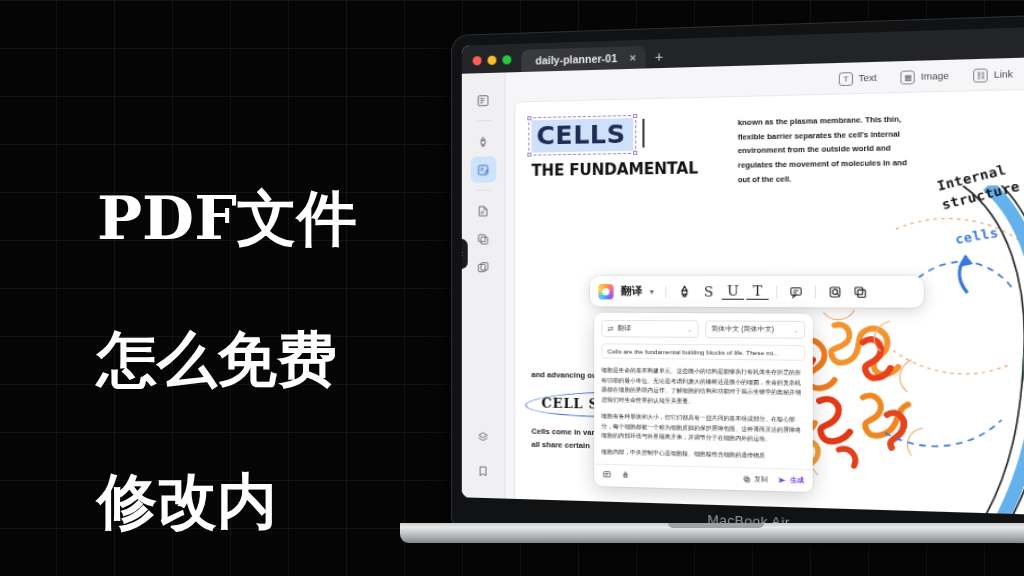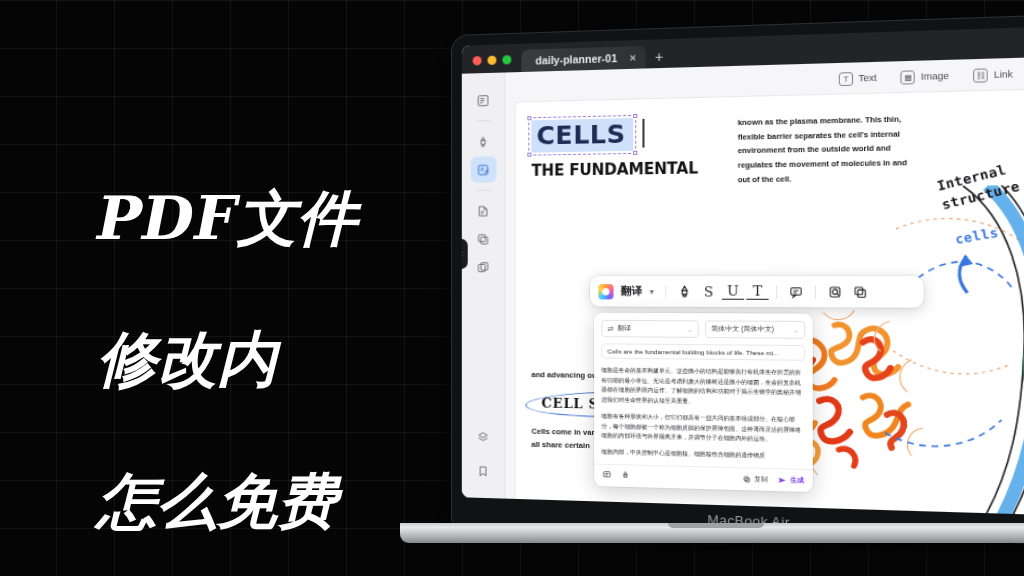--- a/index.html
+++ b/index.html
@@ -26,21 +26,21 @@
     left: 97px; top: 112px;
     width: 330px;
     color: #ffffff;
     font-family: "DejaVu Serif", "Liberation Serif", serif;
     font-size: 60px;
     line-height: 1.18;
     font-weight: 700;
     letter-spacing: 0px;
     white-space: pre-line;
   }
-  .headline .l { display: block; font-style: italic; }
+  .headline .l { display: block; }
 
   
   .laptop {
     position: absolute;
     left: 452px; top: 36px;
     width: 600px; height: 540px;
   }
   .lid {
     position: absolute;
     left: 0; top: 0;
@@ -275,22 +275,22 @@
     transform: rotate(-10deg); letter-spacing: 0.5px;
   }
 </style>
 </head>
 <body>
 
 <div class="bg-grid"></div>
 
 <div class="headline">
   <span class="l">PDF文件</span>
+  <span class="l">怎么免费</span>
   <span class="l">修改内</span>
-  <span class="l">怎么免费</span>
   
 </div>
 
 <div class="laptop">
 
   <div class="base-shadow"></div>
 
   <div class="lid">
     <div class="bezel-label">MacBook Air</div>
 

